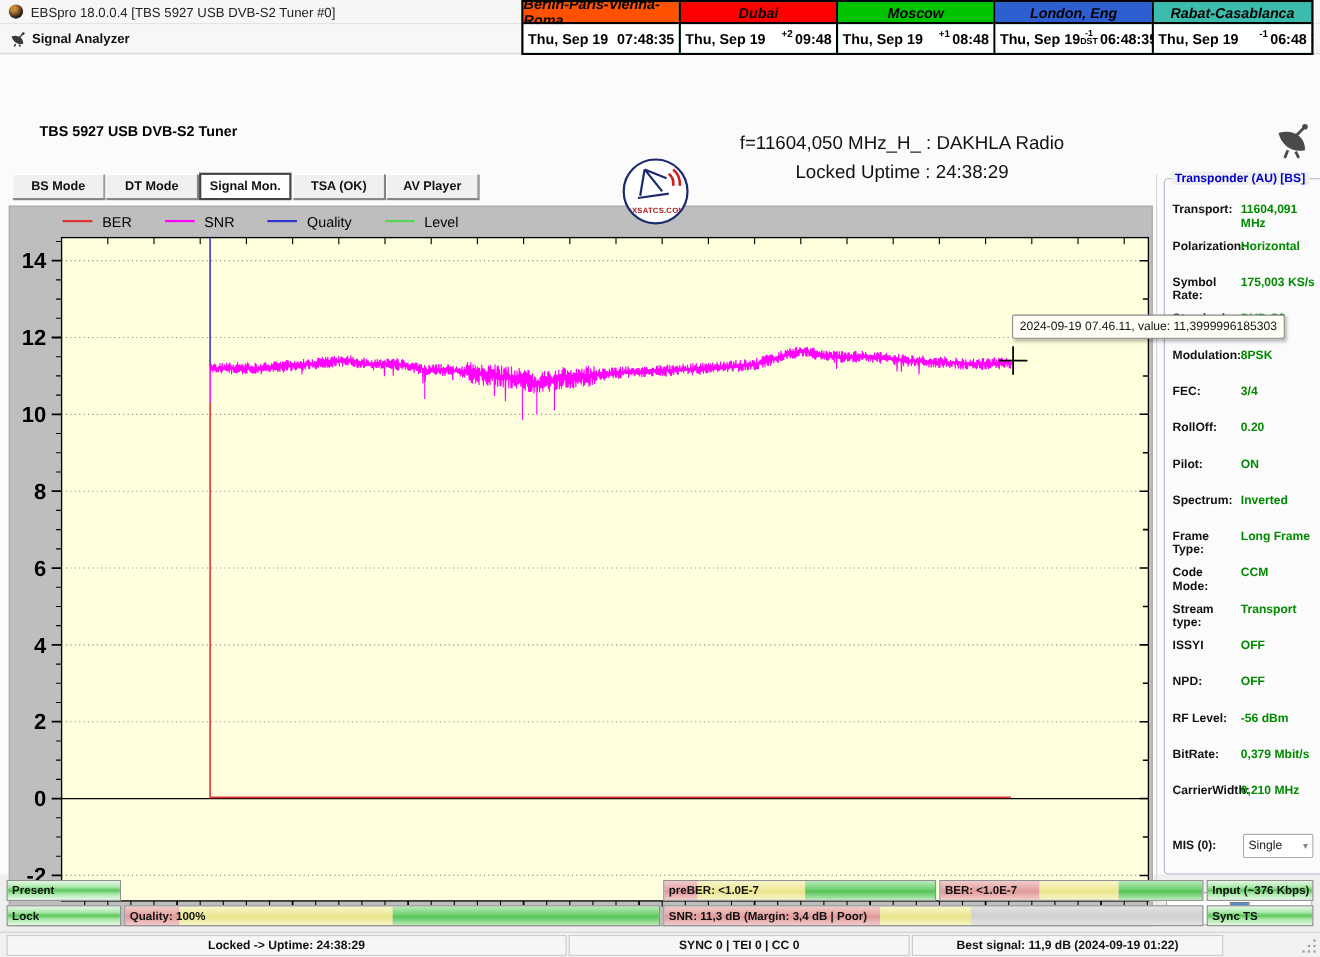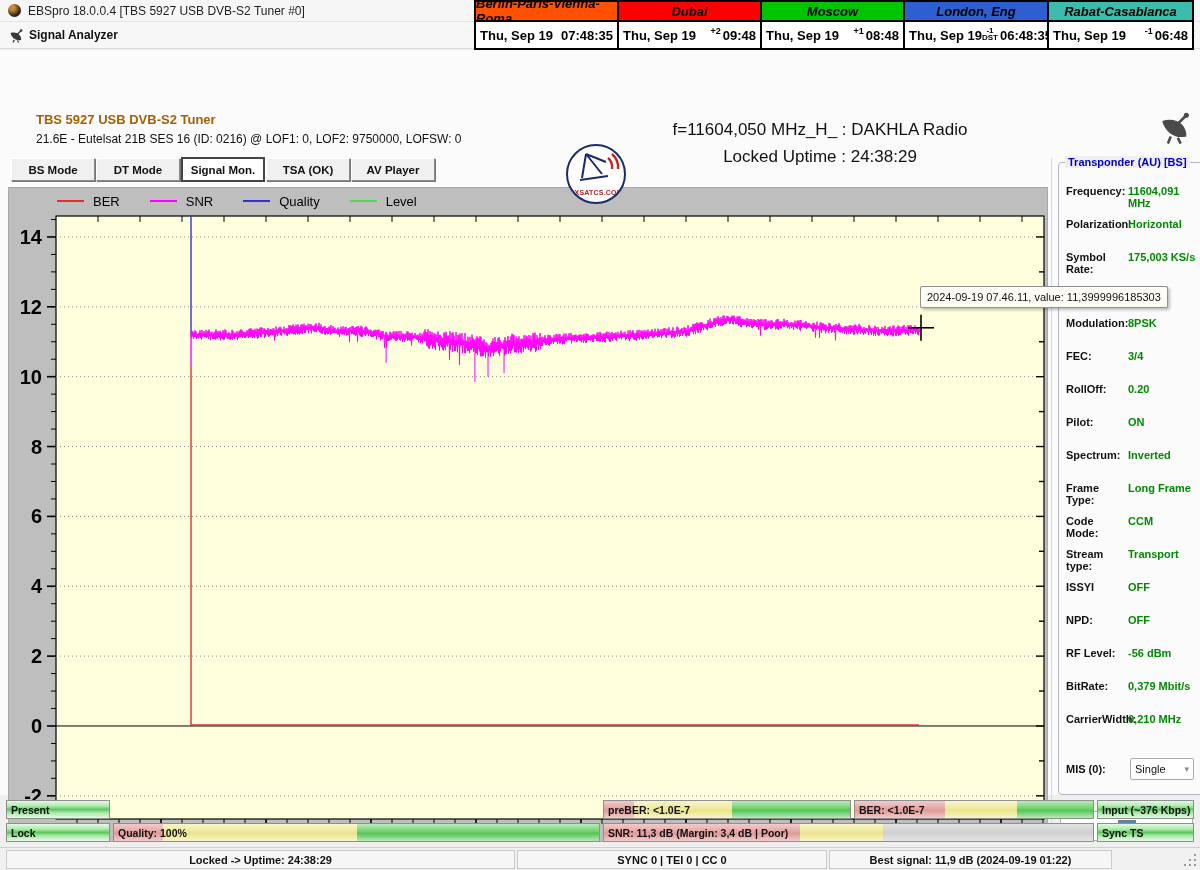--- a/index.html
+++ b/index.html
@@ -20,21 +20,21 @@
   .clock-cell:last-child { border-right:none; }
   .clock-head { height:20px; border-bottom:2px solid #000; font-size:13px; font-weight:700; font-style:italic; color:#000; display:flex; align-items:center; justify-content:center; }
   .clock-time { flex:1; background:#fff; display:flex; align-items:center; font-size:13px; font-weight:700; color:#000; padding:0 4px; white-space:nowrap; }
   .clock-date { flex:1; }
   .clock-off { font-size:9px; font-weight:700; position:relative; top:-4px; margin-right:2px; }
   .clock-dst { display:inline-flex; flex-direction:column; align-items:center; font-size:8px; font-weight:700; line-height:7px; margin-right:2px; position:relative; top:-1px; }
   .clock-hhmm { margin-left:auto; }
   .win-close { position:absolute; right:4px; top:28px; font-size:11px; color:#999; z-index:5; }
 
   
-  .tuner-title { position:absolute; left:36px; top:62px; font-size:13px; font-weight:700; color:#a16207; }
+  .tuner-title { position:absolute; left:36px; top:62px; font-size:13px; font-weight:700; color:#000000; }
   .tuner-sub { position:absolute; left:36px; top:82px; font-size:12px; color:#111; }
   .center-head { position:absolute; left:520px; top:66px; width:600px; text-align:center; font-size:17px; color:#111; line-height:27px; }
   .dish-icon-big { position:absolute; right:8px; top:58px; width:34px; height:40px; }
 
   
   .dx-logo { position:absolute; left:566px; top:94px; width:60px; height:60px; border-radius:50%; background:#fff; border:2px solid #1A2A6C; z-index:6; overflow:hidden; }
   .dx-logo svg { position:absolute; left:4px; top:2px; }
   .dx-text { position:absolute; left:0; right:0; bottom:6px; text-align:center; font-size:7px; font-weight:700; color:#B02020; letter-spacing:0.2px; }
 
   
@@ -145,21 +145,20 @@
       <div class="clock-time">
         <span class="clock-date">Thu, Sep 19</span>
         <span class="clock-off">-1</span>
         <span class="clock-hhmm">06:48</span>
       </div>
     </div>
   </div>
 
 <div class="content">
   <div class="tuner-title">TBS 5927 USB DVB-S2 Tuner</div>
-  <div class="tuner-sub">21.6E - Eutelsat 21B  SES 16 (ID: 0216) @ LOF1: 0, LOF2: 9750000, LOFSW: 0</div>
 
   <div class="center-head">
     <div>f=11604,050 MHz_H_ : DAKHLA Radio</div>
     <div>Locked Uptime : 24:38:29</div>
   </div>
 
   <svg class="dish-icon-big" viewBox="0 0 24 26">
     <path d="M3 8 C5 16 12 21 20 19 C20.5 11 13 5 3 8 Z" fill="#4A4A4A"></path>
     <path d="M12 12 L20 4" stroke="#4A4A4A" stroke-width="1.8"></path>
     <circle cx="20" cy="4" r="1.8" fill="#4A4A4A"></circle>
@@ -348,21 +347,21 @@
         <line x1="899" y1="117.77599999999997" x2="925" y2="117.77599999999997" stroke="#000" stroke-width="1.6"></line>
         <line x1="912" y1="104.77599999999997" x2="912" y2="130.77599999999995" stroke="#000" stroke-width="1.6"></line>
       </svg>
   </div>
   <div class="v-sep"></div>
 
   <div class="tp-box">
     <div class="tp-title">Transponder (AU) [BS]</div>
     <div class="tp-rows" id="tp-rows">
         <div class="tp-row">
-          <span class="tp-label">Frequency:</span>
+          <span class="tp-label">Transport:</span>
           <span class="tp-value">11604,091 MHz</span>
         </div>
         <div class="tp-row">
           <span class="tp-label">Polarization:</span>
           <span class="tp-value">Horizontal</span>
         </div>
         <div class="tp-row">
           <span class="tp-label">Symbol Rate:</span>
           <span class="tp-value">175,003 KS/s</span>
         </div>

